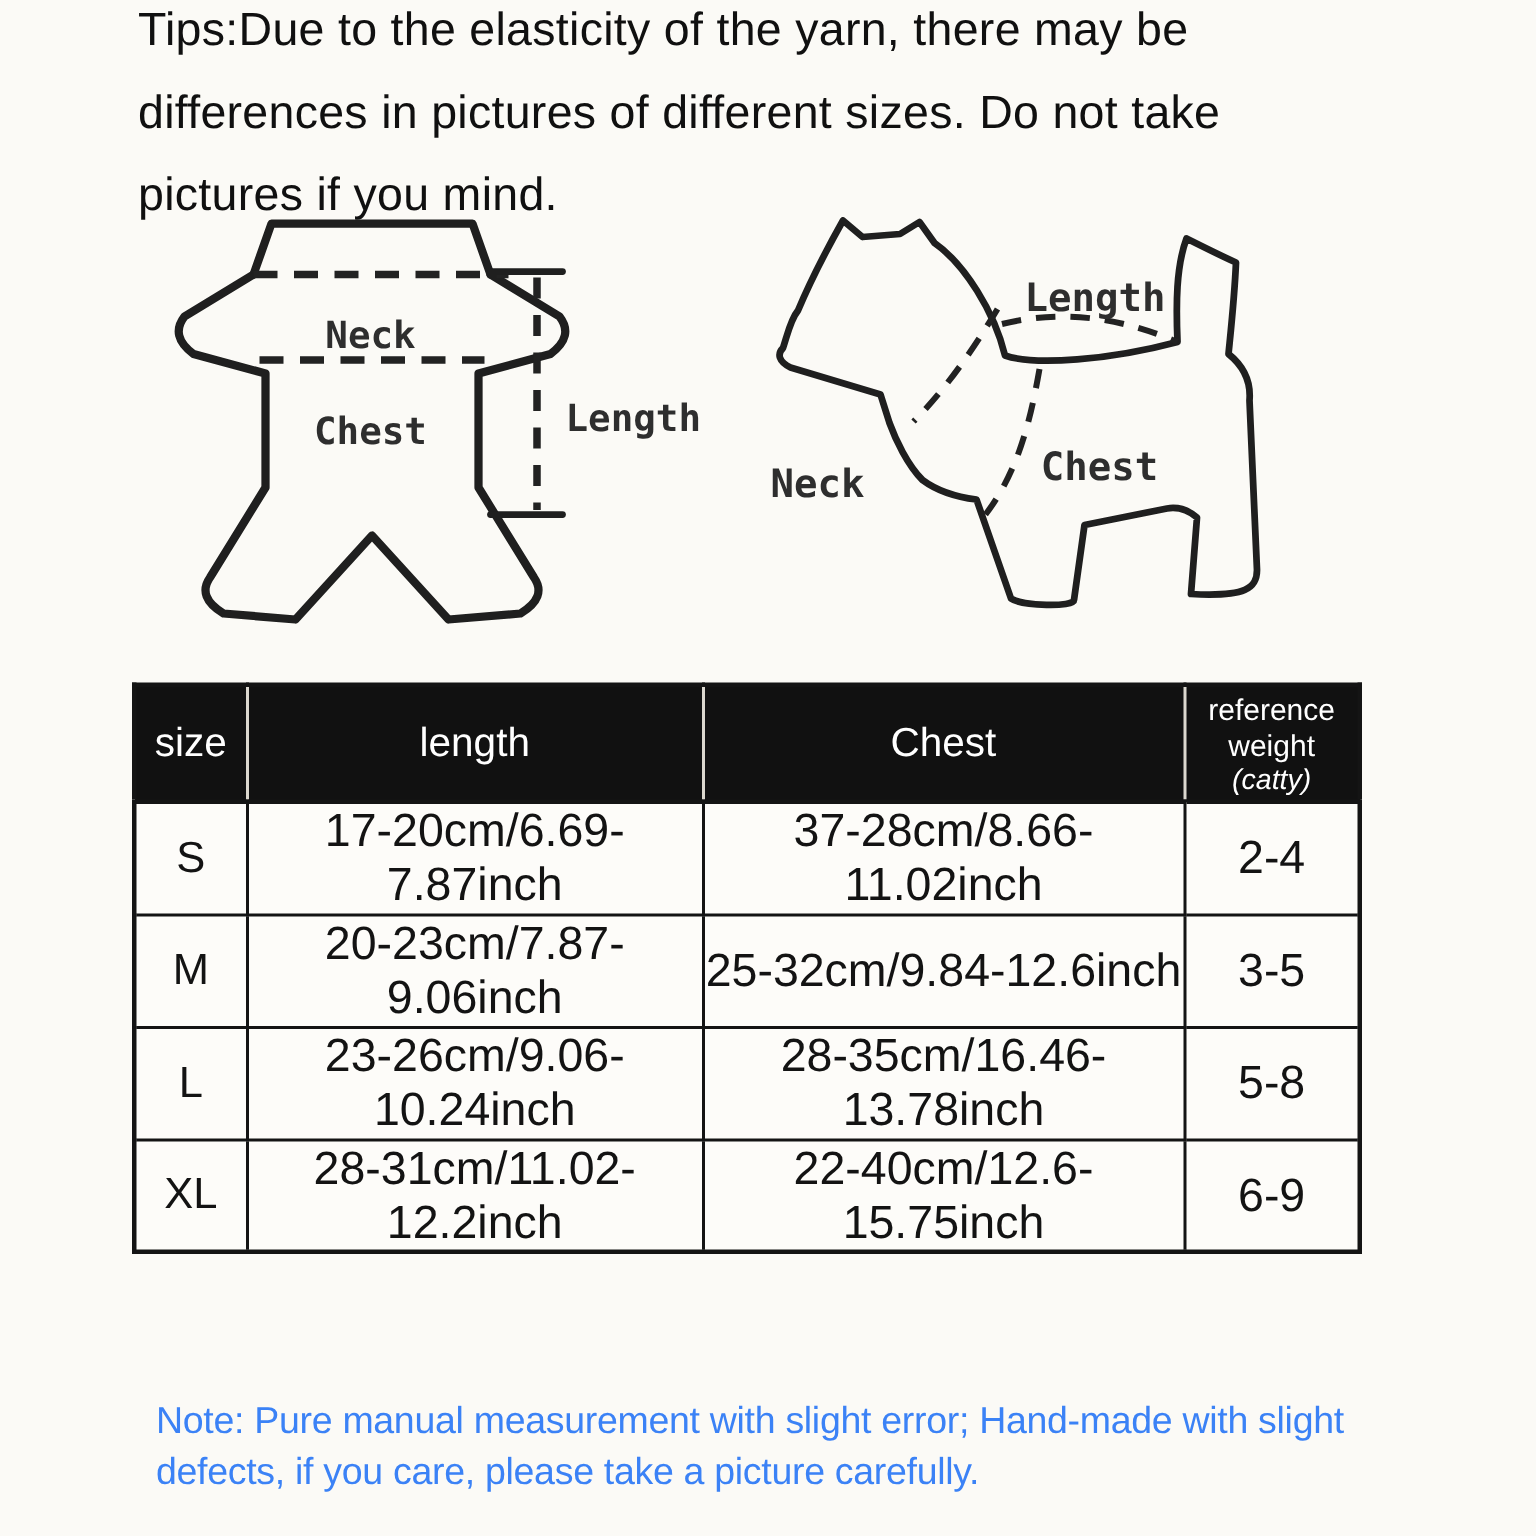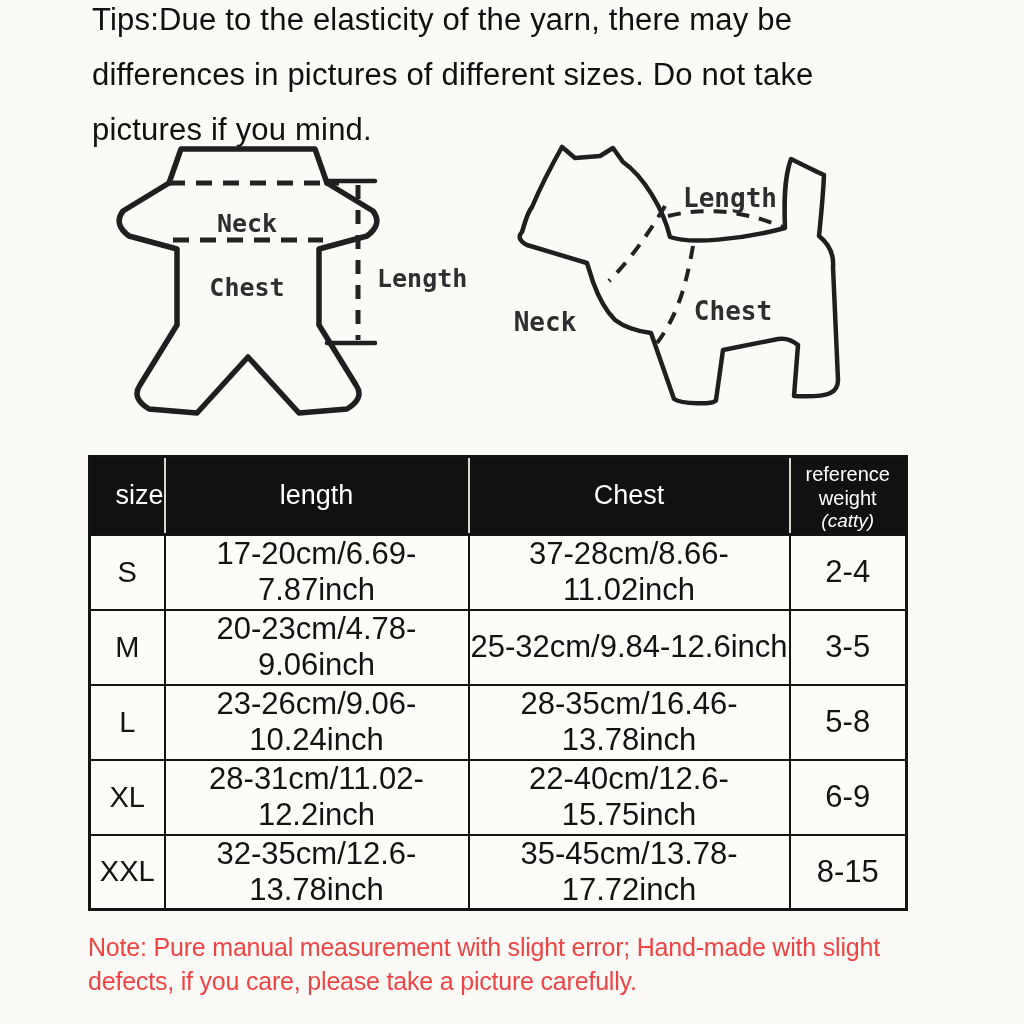--- a/index.html
+++ b/index.html
@@ -37,33 +37,33 @@
   .size-table col.c-chest{width:321px;}
   .size-table col.c-weight{width:117px;}
   .size-table thead tr{height:78px;}
   .size-table tbody tr{height:75px;}
   .size-table th{
     background:#111;color:#fff;font-weight:normal;
     font-size:27px;text-align:center;vertical-align:middle;
     border-left:2px solid #dcd8cf;border-bottom:3px solid #141414;
     padding:0;
   }
-  .size-table th:first-child{border-left:none;text-align:right;}
+  .size-table th:first-child{border-left:none;}
   .size-table th .wh{display:block;font-size:20px;line-height:24px;margin-top:2px;}
   .size-table th .unit{display:block;font-size:19px;line-height:21px;font-style:italic;}
   .size-table td{
     border:2.5px solid #141414;
     text-align:center;vertical-align:middle;
     font-size:31px;color:#131313;
     background:#fdfcf9;padding:0;
   }
   .size-table td.size-cell{font-size:29px;}
   .note{
-    position:absolute;left:88px;top:930px;width:890px;
-    font-size:25px;line-height:34px;color:#ef4444;
+    position:absolute;left:104px;top:930px;width:890px;
+    font-size:25px;line-height:34px;color:#3b82f6;
     white-space:pre-line;letter-spacing:-0.2px;
   }
 </style>
 </head>
 <body>
 
 <div class="page">
 
   <div class="tips">Tips:Due to the elasticity of the yarn, there may be
 differences in pictures of different sizes. Do not take
@@ -142,41 +142,35 @@
     </thead>
     <tbody>
       <tr>
         <td class="size-cell">S</td>
         <td>17-20cm/6.69-7.87inch</td>
         <td>37-28cm/8.66-11.02inch</td>
         <td>2-4</td>
       </tr>
       <tr>
         <td class="size-cell">M</td>
-        <td>20-23cm/4.78-9.06inch</td>
+        <td>20-23cm/7.87-9.06inch</td>
         <td>25-32cm/9.84-12.6inch</td>
         <td>3-5</td>
       </tr>
       <tr>
         <td class="size-cell">L</td>
         <td>23-26cm/9.06-10.24inch</td>
         <td>28-35cm/16.46-13.78inch</td>
         <td>5-8</td>
       </tr>
       <tr>
         <td class="size-cell">XL</td>
         <td>28-31cm/11.02-12.2inch</td>
         <td>22-40cm/12.6-15.75inch</td>
         <td>6-9</td>
       </tr>
-      <tr>
-        <td class="size-cell">XXL</td>
-        <td>32-35cm/12.6-13.78inch</td>
-        <td>35-45cm/13.78-17.72inch</td>
-        <td>8-15</td>
-      </tr>
     </tbody>
   </table>
 
   <div class="note">Note: Pure manual measurement with slight error; Hand-made with slight
 defects, if you care, please take a picture carefully.</div>
 
 </div>
 
 </body></html>

